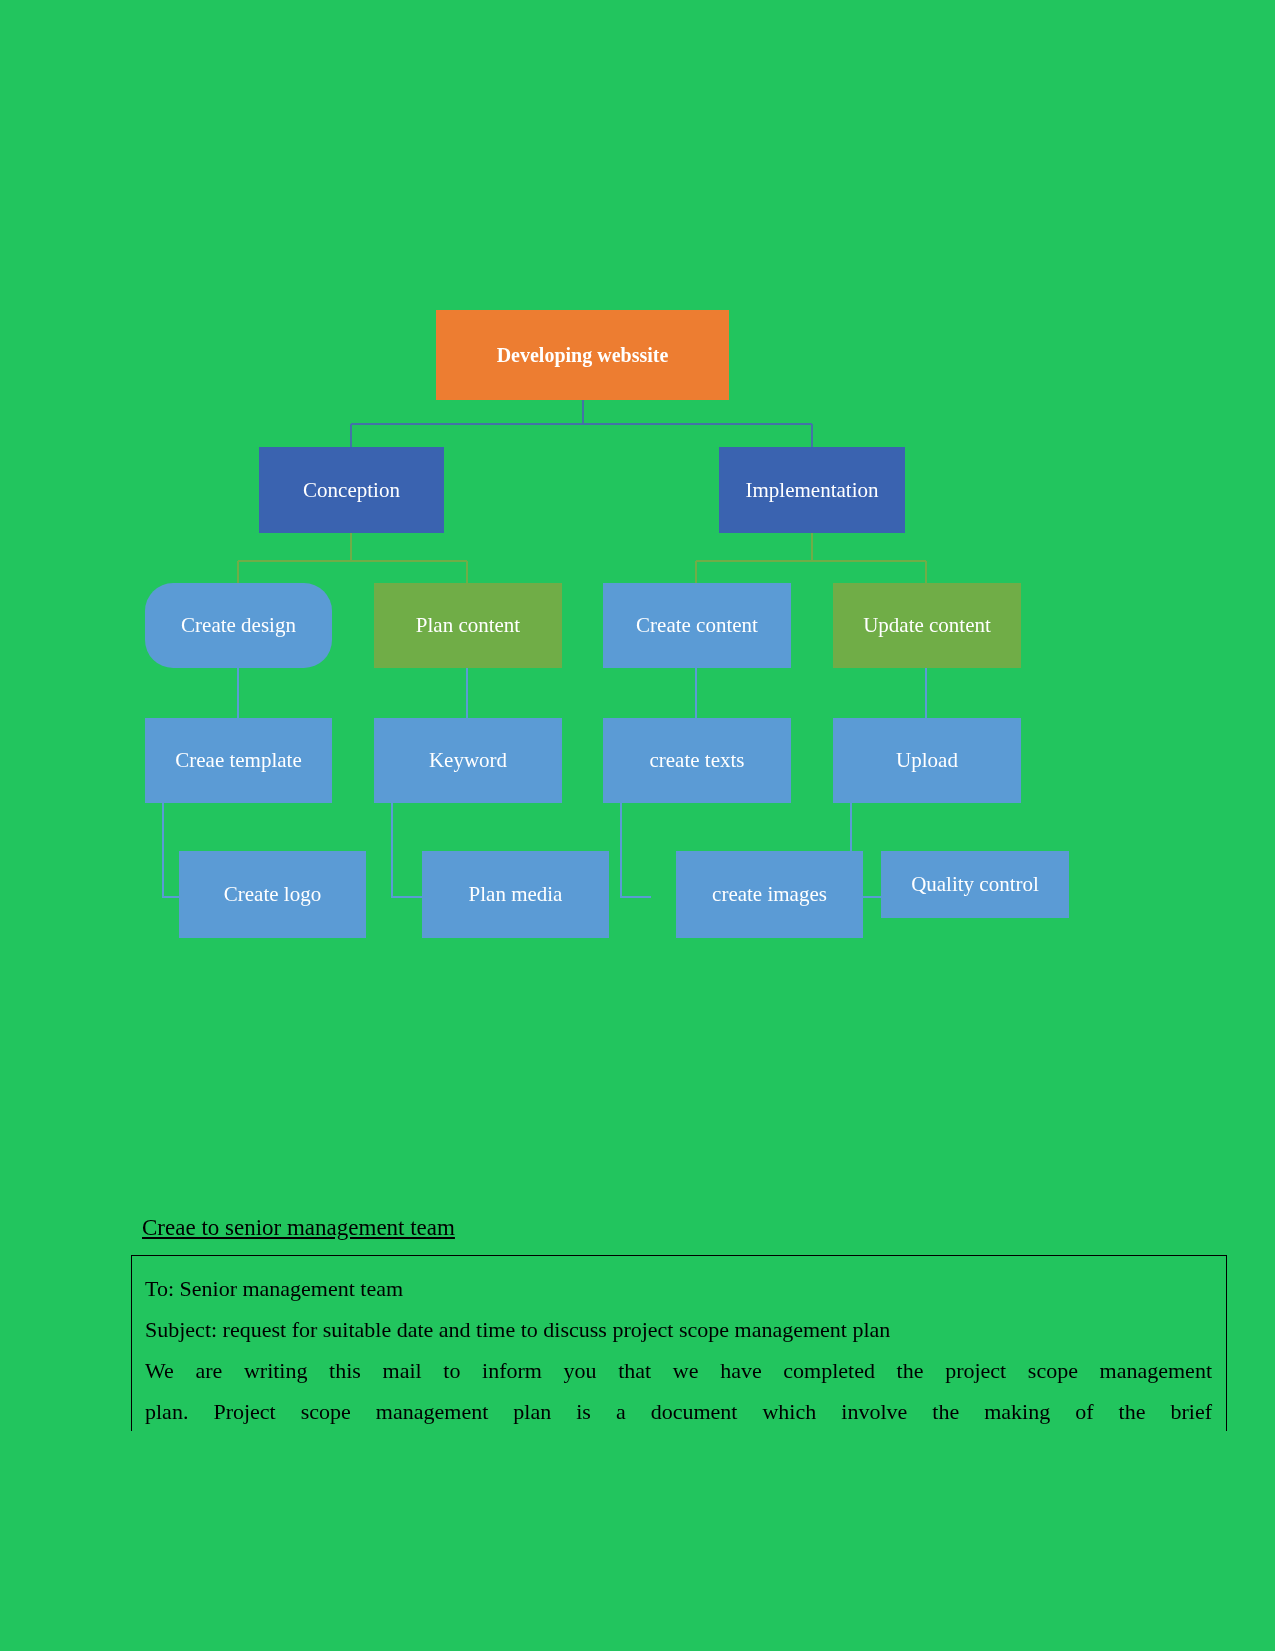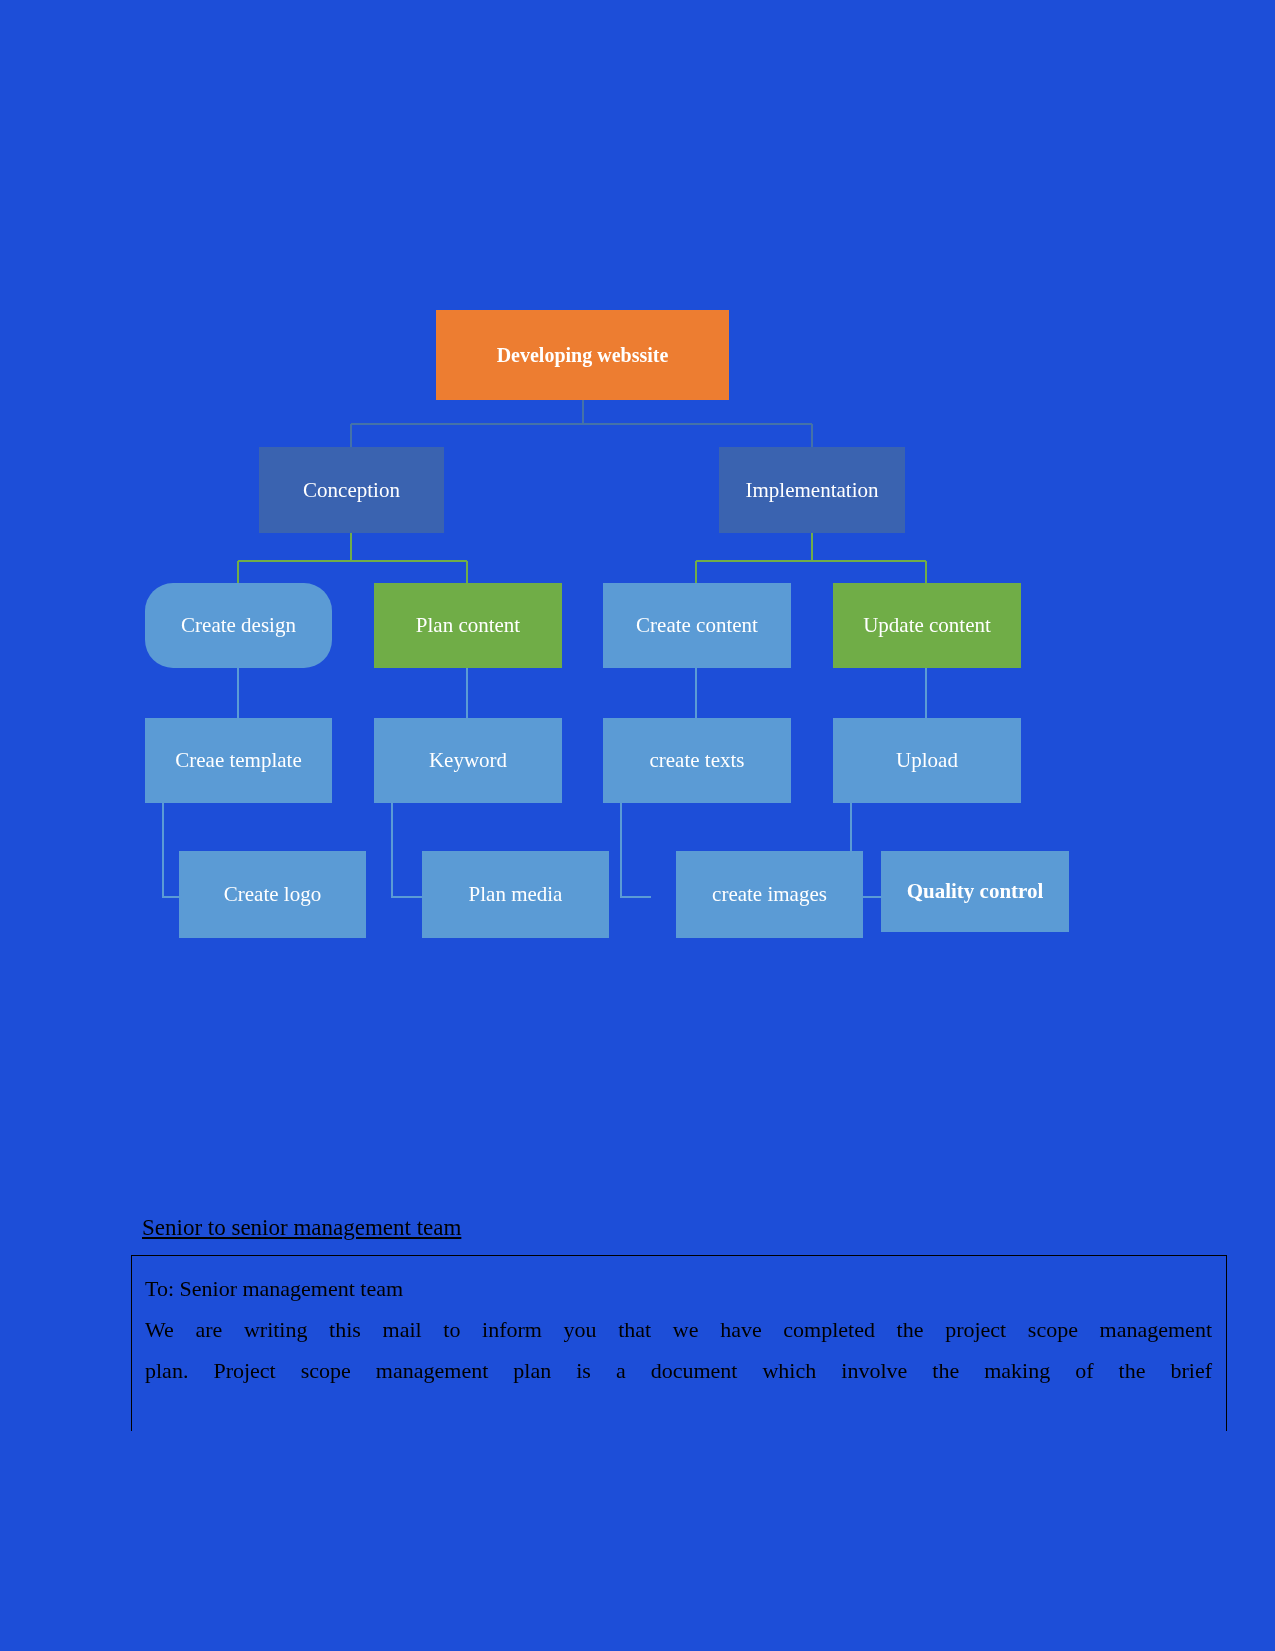--- a/index.html
+++ b/index.html
@@ -13,21 +13,21 @@
     position: relative;
     font-family: "Liberation Serif", "DejaVu Serif", serif;
     overflow: hidden;
   }
 
   #page {
     position: absolute;
     left: 0; top: 0;
     width: 1275px;
     height: 1651px;
-    background: #1d4ed8;
+    background: #22c55e;
   }
 
   
   #wbs {
     position: absolute;
     left: 0;
     top: 0;
     width: 1275px;
     height: 1000px;
   }
@@ -193,29 +193,30 @@
 
     <div class="node node-blue" style="left:179px; top:851px; width:187px; height:87px;">
       <span>Create logo</span>
     </div>
     <div class="node node-blue" style="left:422px; top:851px; width:187px; height:87px;">
       <span>Plan media</span>
     </div>
     <div class="node node-blue" style="left:676px; top:851px; width:187px; height:87px;text-align:center;">
       <span>create images</span>
     </div>
-    <div class="node node-blue" style="left:881px; top:851px; width:188px; height:81px;font-weight:bold;">
+    <div class="node node-blue" style="left:881px; top:851px; width:188px; height:67px;">
       <span>Quality control</span>
     </div>
 
   </div>
 
-  <div id="email-heading">Senior to senior management team</div>
+  <div id="email-heading">Creae to senior management team</div>
 
   <div id="email-box">
     <div class="email-line">To: Senior management team</div>
+    <div class="email-line">Subject: request for suitable date and time to discuss project scope management plan</div>
     <div class="email-para">
       <span class="just-line">We are writing this mail to inform you that we have completed the project scope management</span>
       <span class="just-line">plan. Project scope management plan is a document which involve the making of the brief</span>
     </div>
   </div>
 
 </div>
 
 </body></html>

